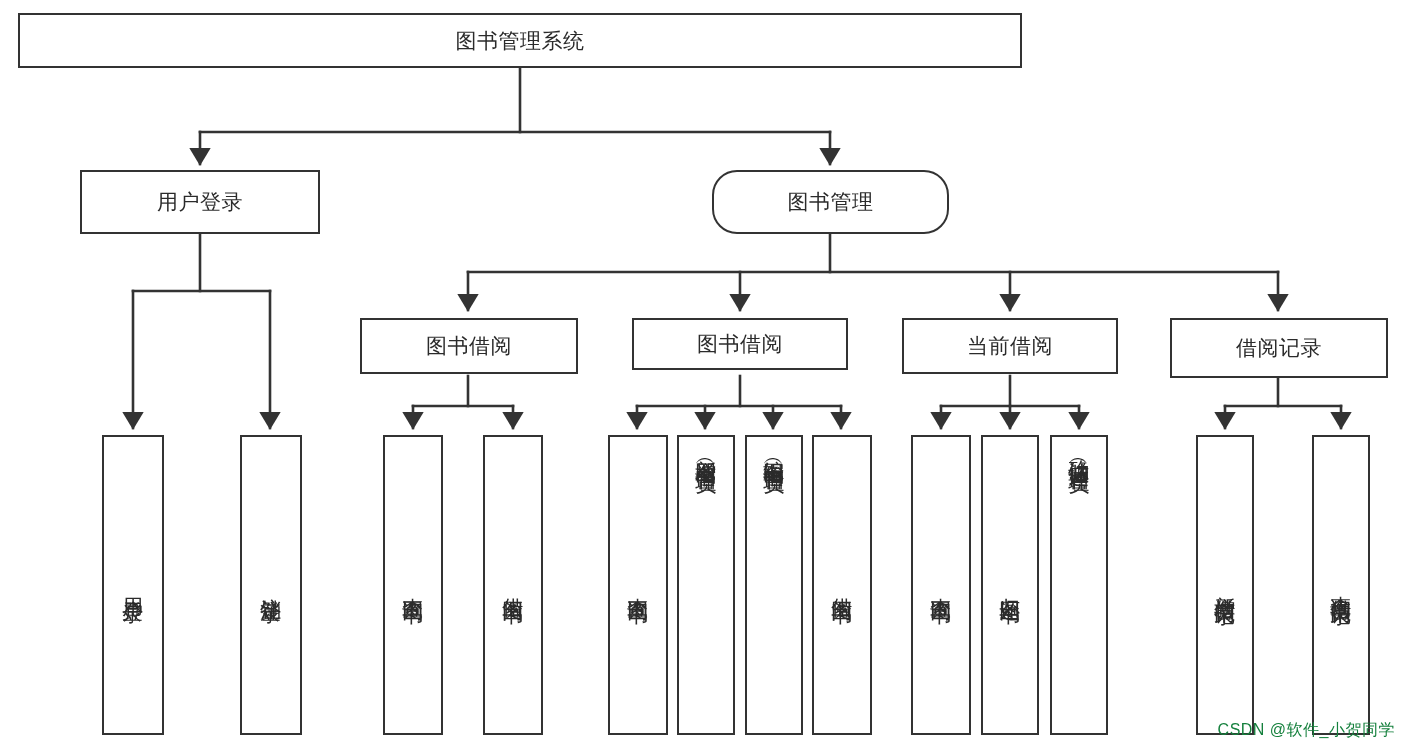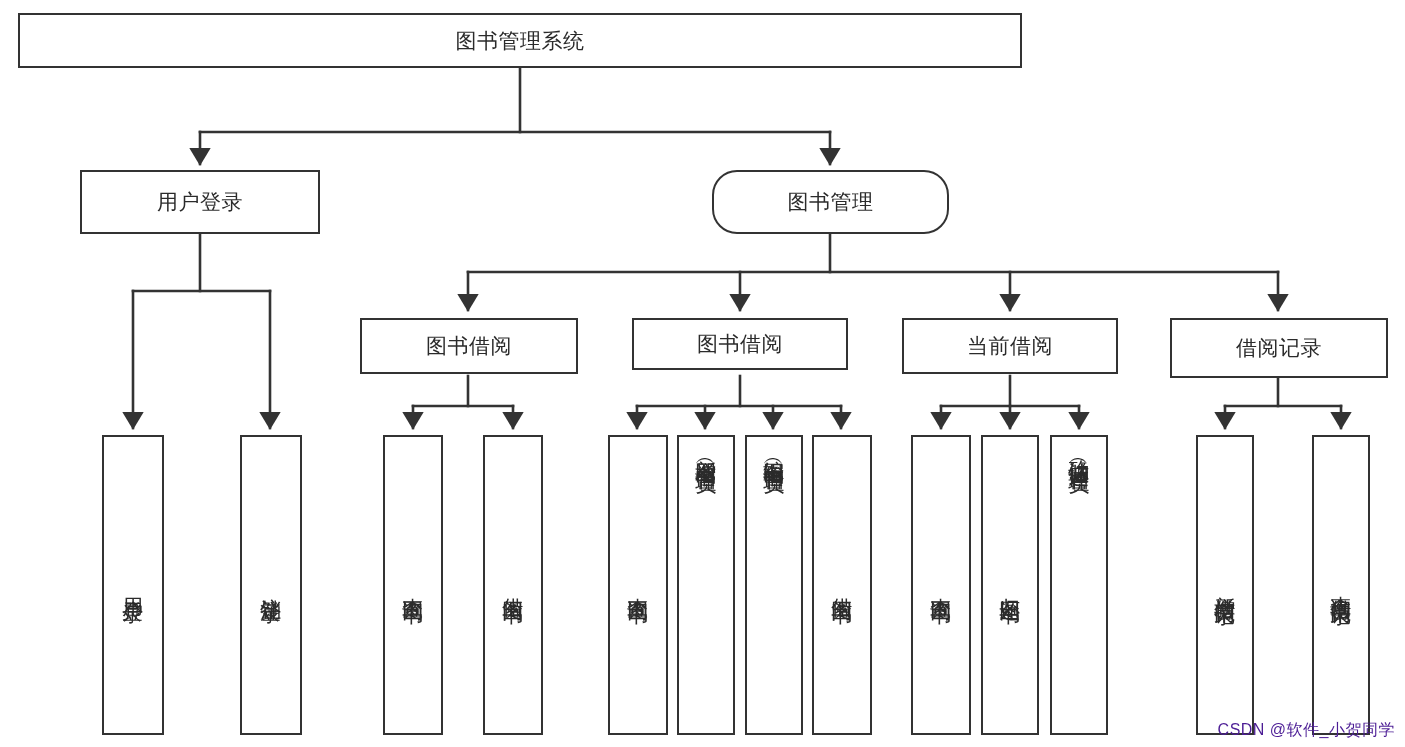--- a/index.html
+++ b/index.html
@@ -45,21 +45,21 @@
   }
   .leaf.center{
     align-items:center;
     padding-top:0;
   }
   #watermark{
     position:absolute;
     right:10px;
     bottom:6px;
     font-size:16px;
-    color:#4c1d95;
+    color:#15803d;
     letter-spacing:0.5px;
     white-space:nowrap;
     pointer-events:none;
   }
 </style>
 </head>
 <body>
 
 <div id="canvas">
 

